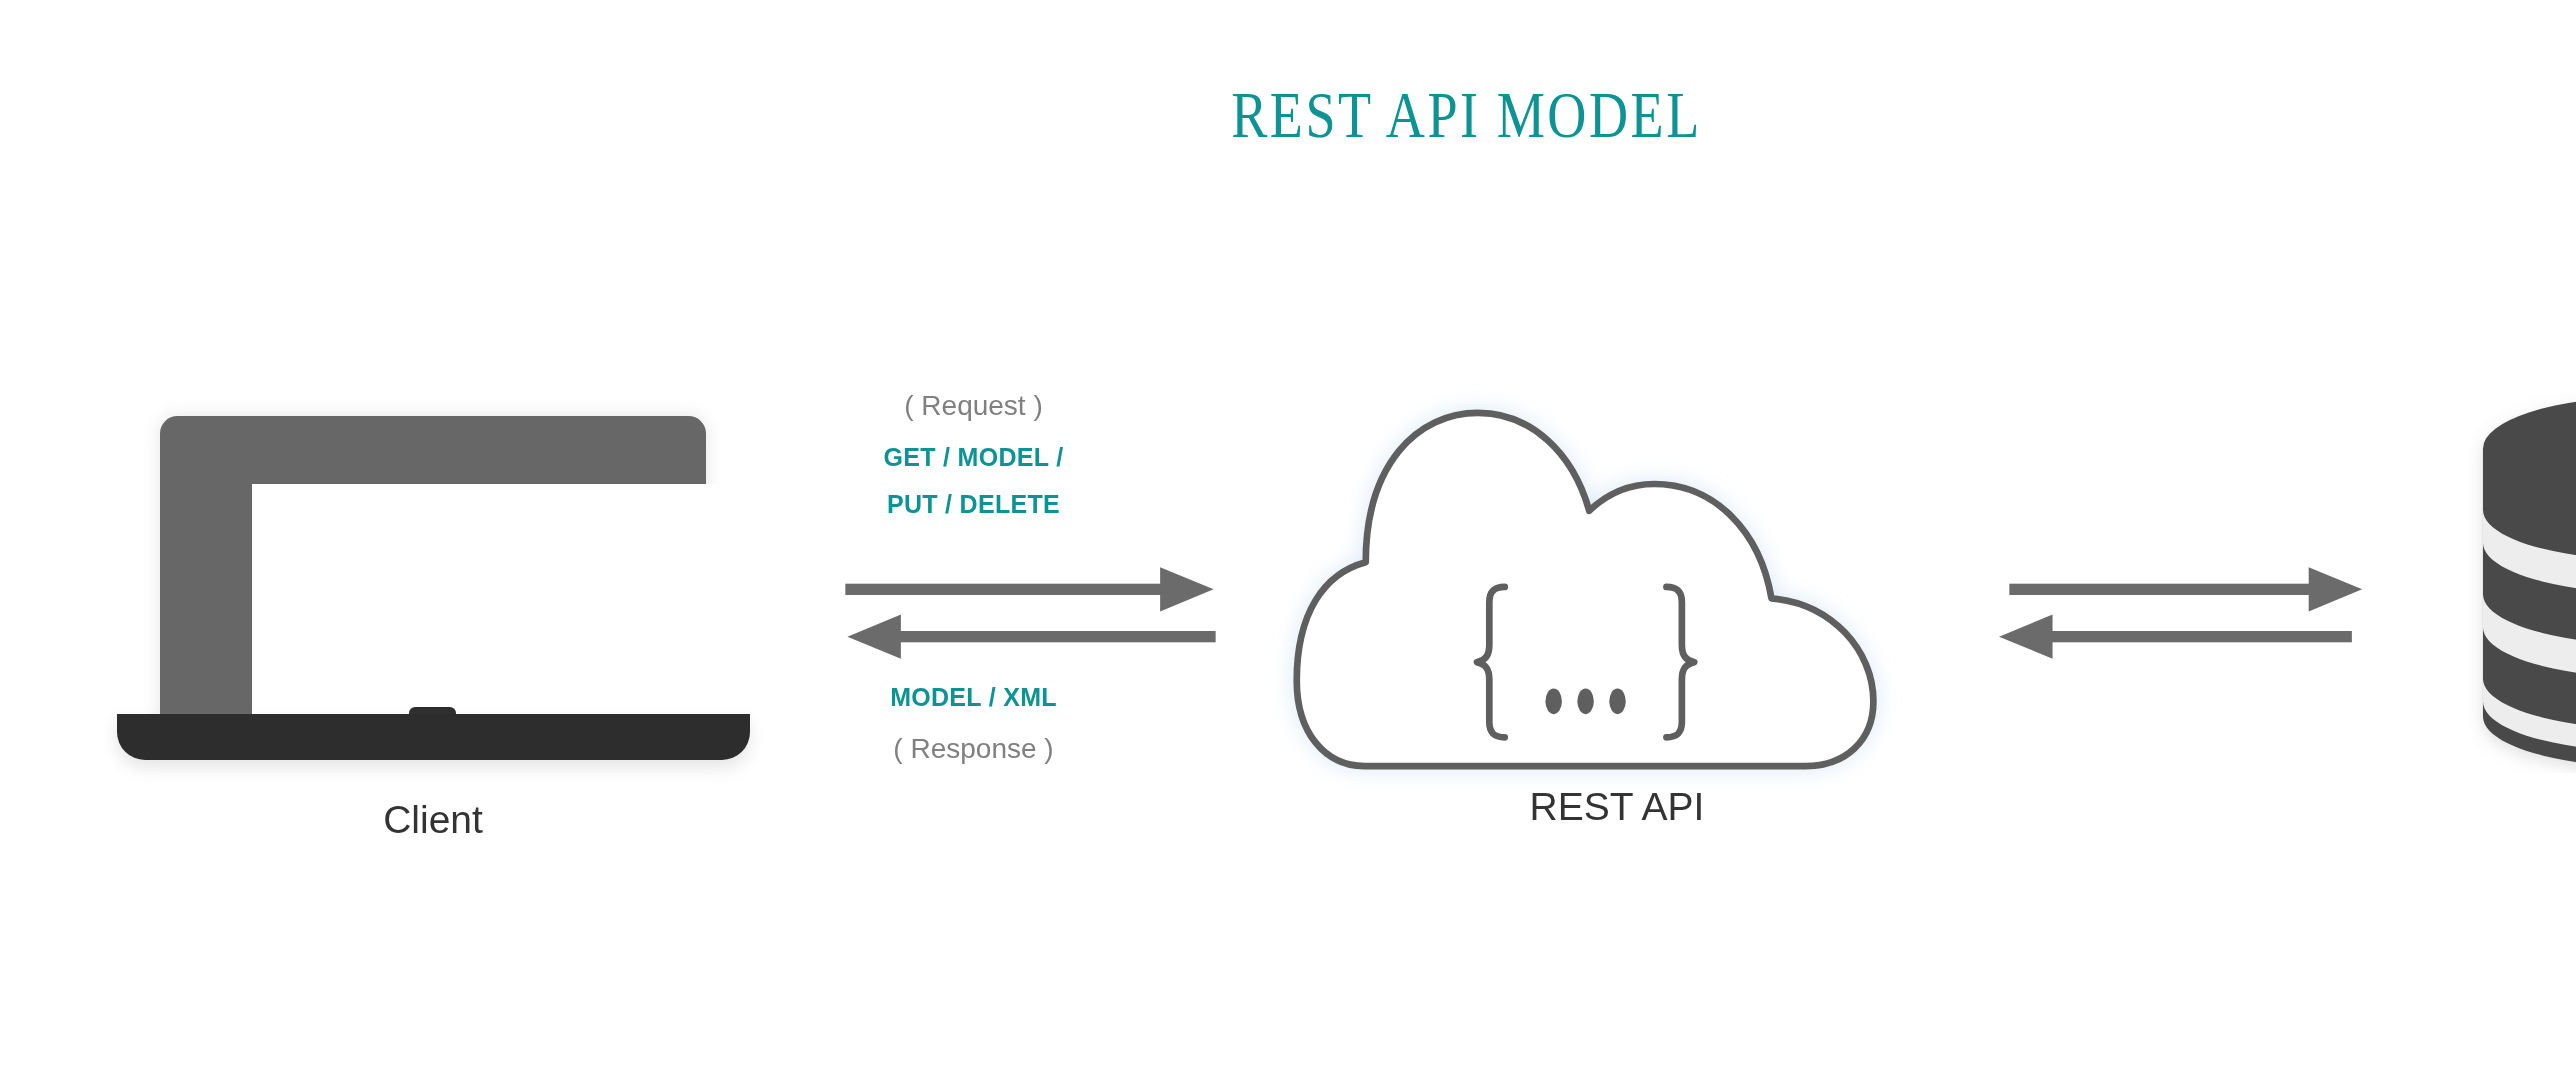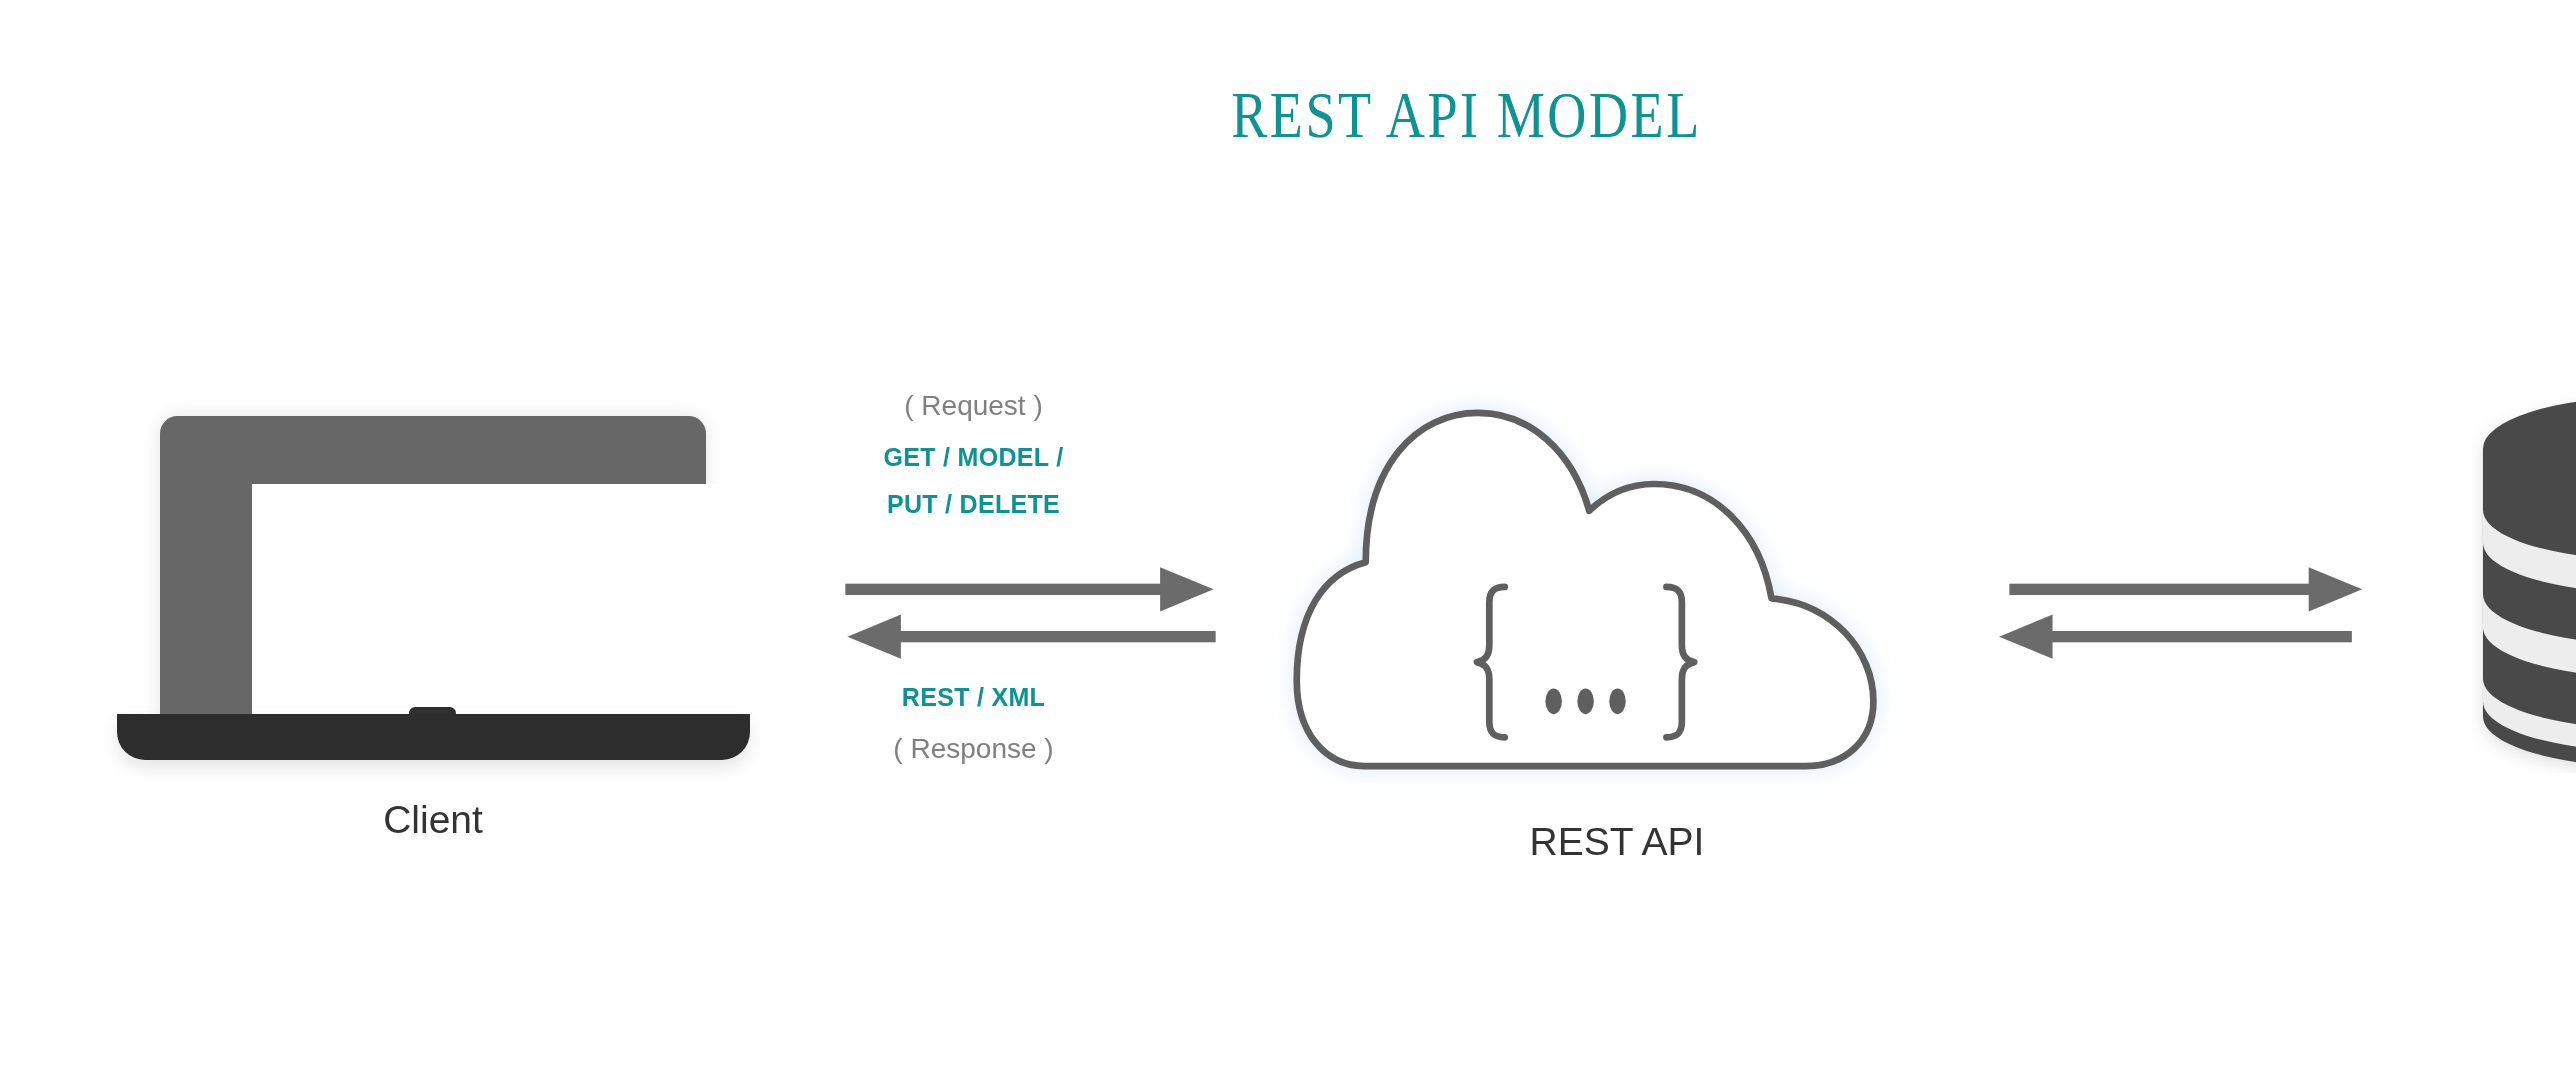--- a/index.html
+++ b/index.html
@@ -109,21 +109,21 @@
     height: 392px;
   }
   .cloud-svg {
     position: absolute;
     left: 0;
     top: 0;
     width: 762px;
     height: 392px;
     overflow: visible;
   }
-  #api-node .node-label { margin-top: 38px; text-align: center; }
+  #api-node .node-label { margin-top: 3px; text-align: center; }
 
   
   #db-node { left: 2452px; top: 392px; width: 412px; }
   .db-wrap {
     position: relative;
     width: 412px;
     height: 381px;
   }
   .db-svg {
     position: absolute;
@@ -197,21 +197,21 @@
       </g>
 
       <g>
         <rect x="80" y="140" width="640" height="22" fill="#6b6b6b"></rect>
         <polygon points="108,108 4,151 108,194" fill="#6b6b6b"></polygon>
       </g>
     </svg>
   </div>
 
   <div class="edge-labels" id="res-labels" style="left:788px; top:685px; width:371px;">
-    <div class="lbl-verb">REST / XML</div>
+    <div class="lbl-verb">MODEL / XML</div>
     <div class="sp-top-1"></div>
     <div class="lbl-paren">( Response )</div>
   </div>
 
   <div class="node" id="api-node">
     <div class="cloud-wrap">
       <svg class="cloud-svg" viewBox="0 0 1480 760" xmlns="http://www.w3.org/2000/svg">
         <defs>
           <filter id="cloudGlow" x="-25%" y="-25%" width="150%" height="150%">
             <feGaussianBlur in="SourceGraphic" stdDeviation="26" result="b"></feGaussianBlur>

